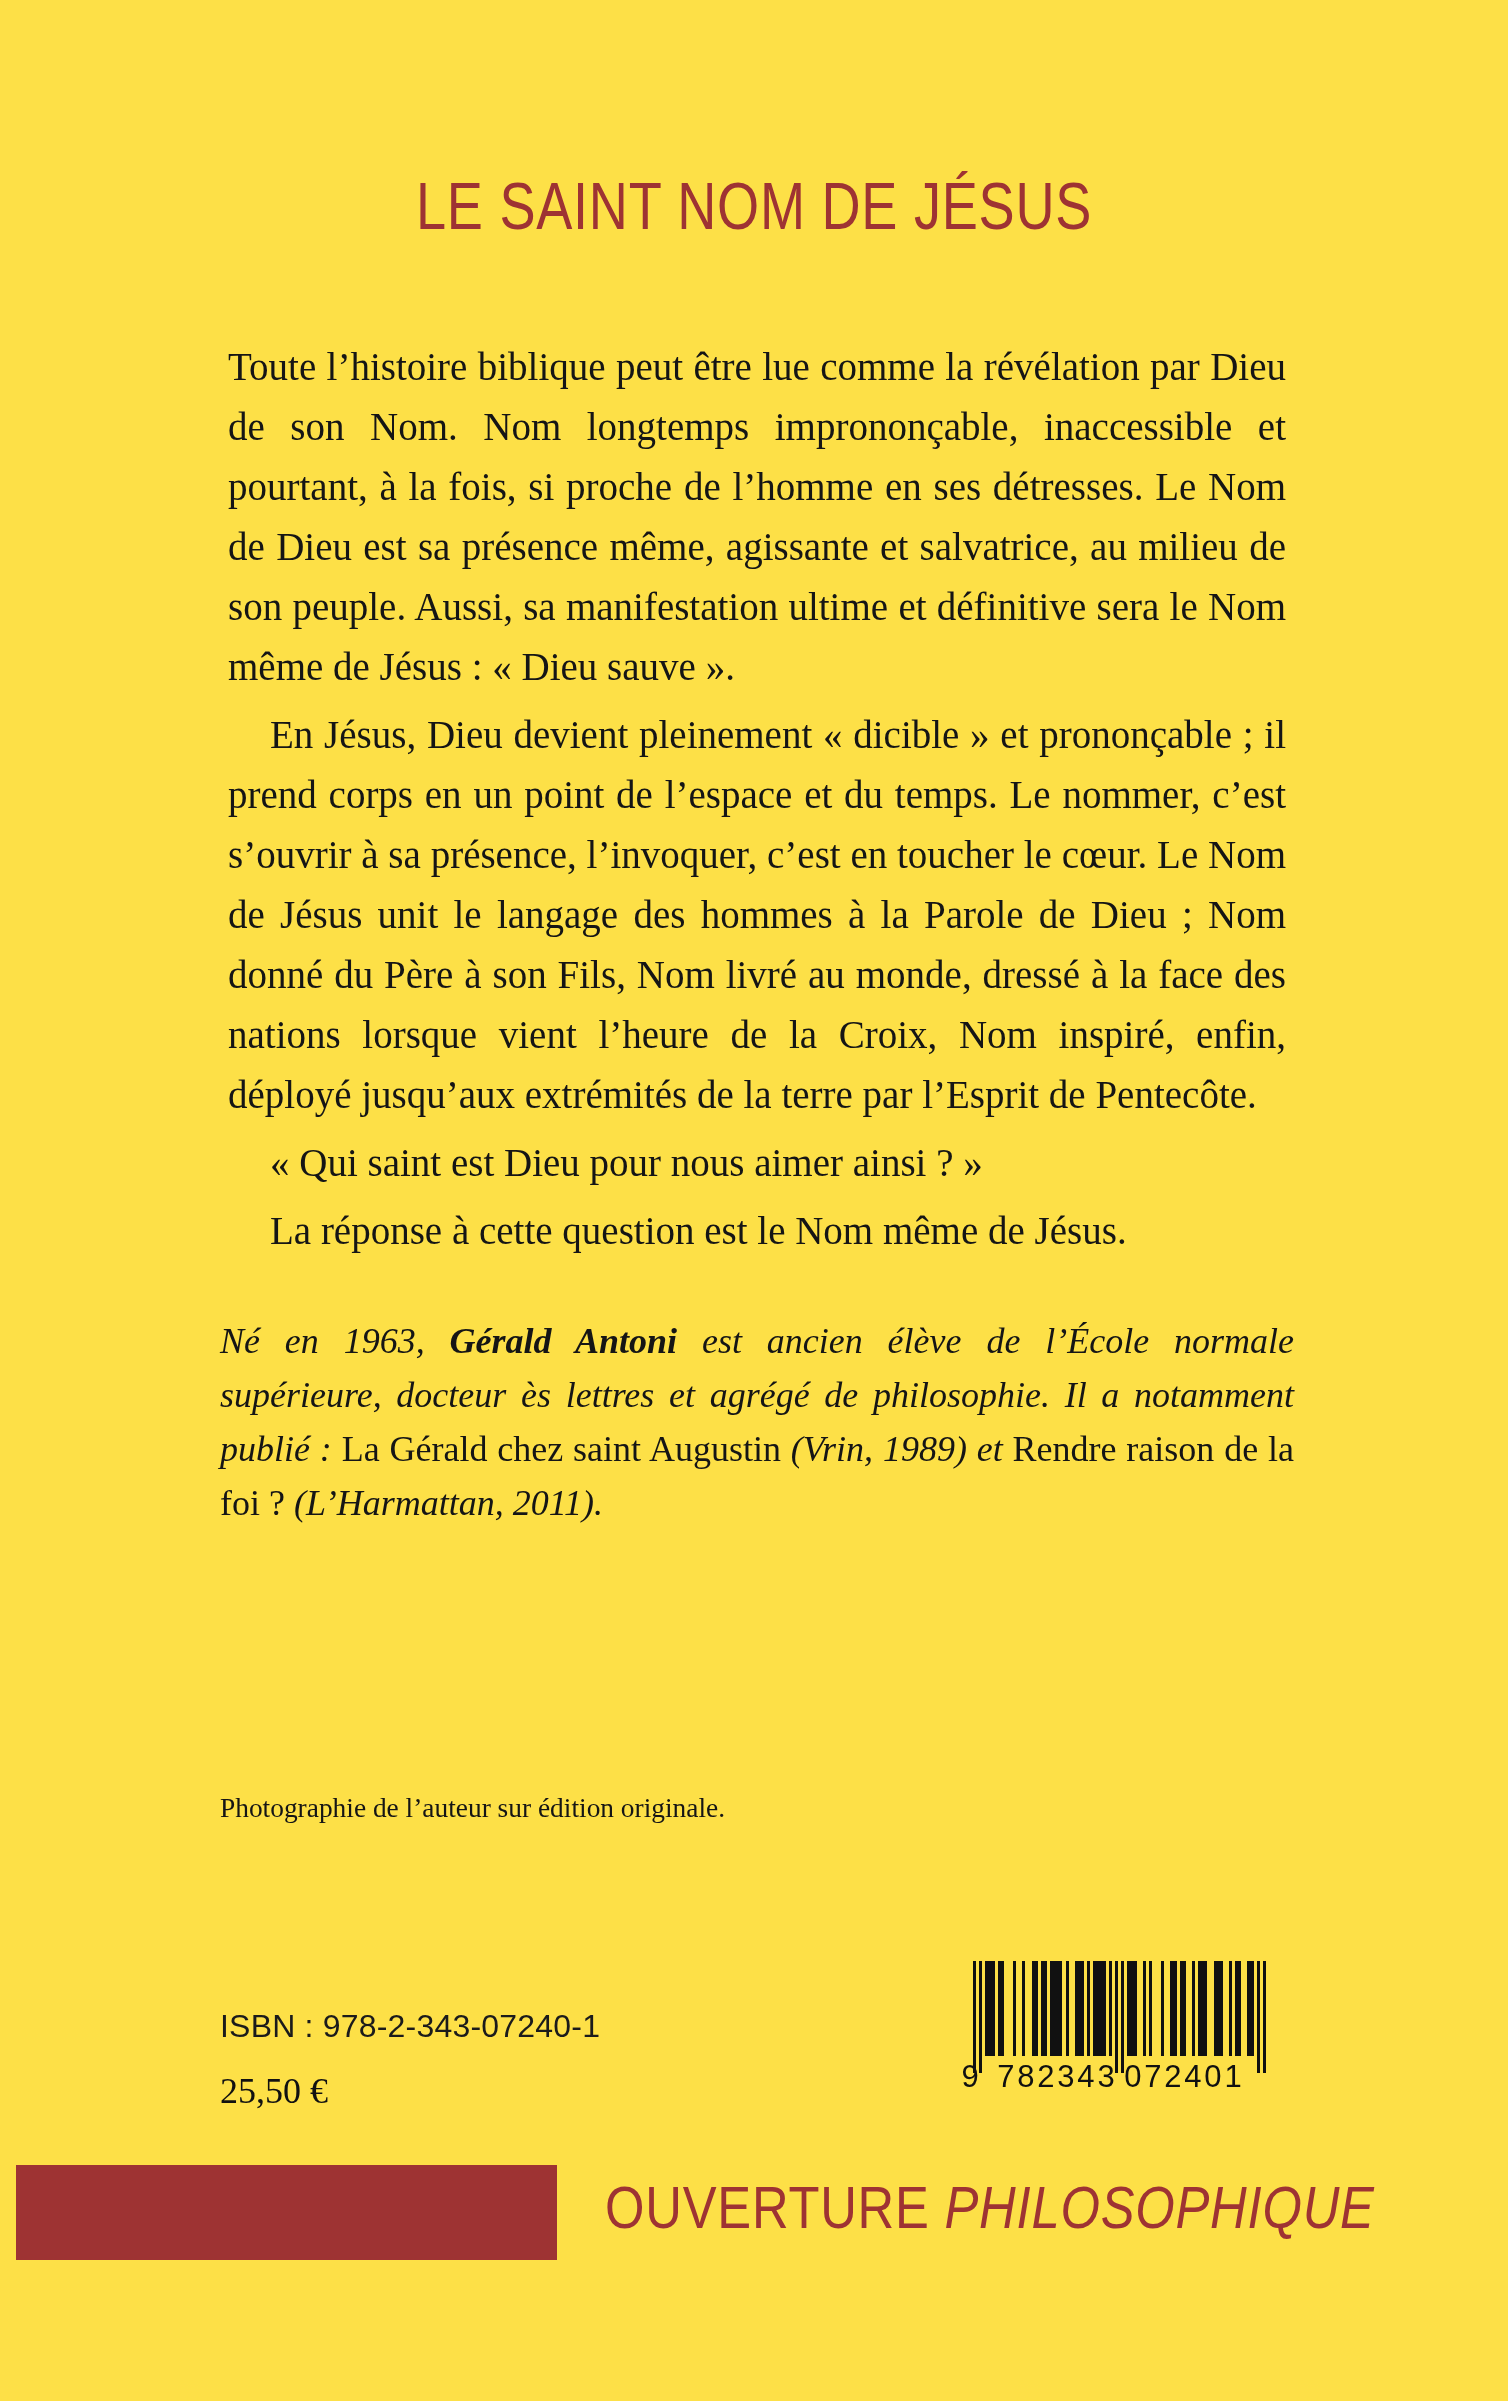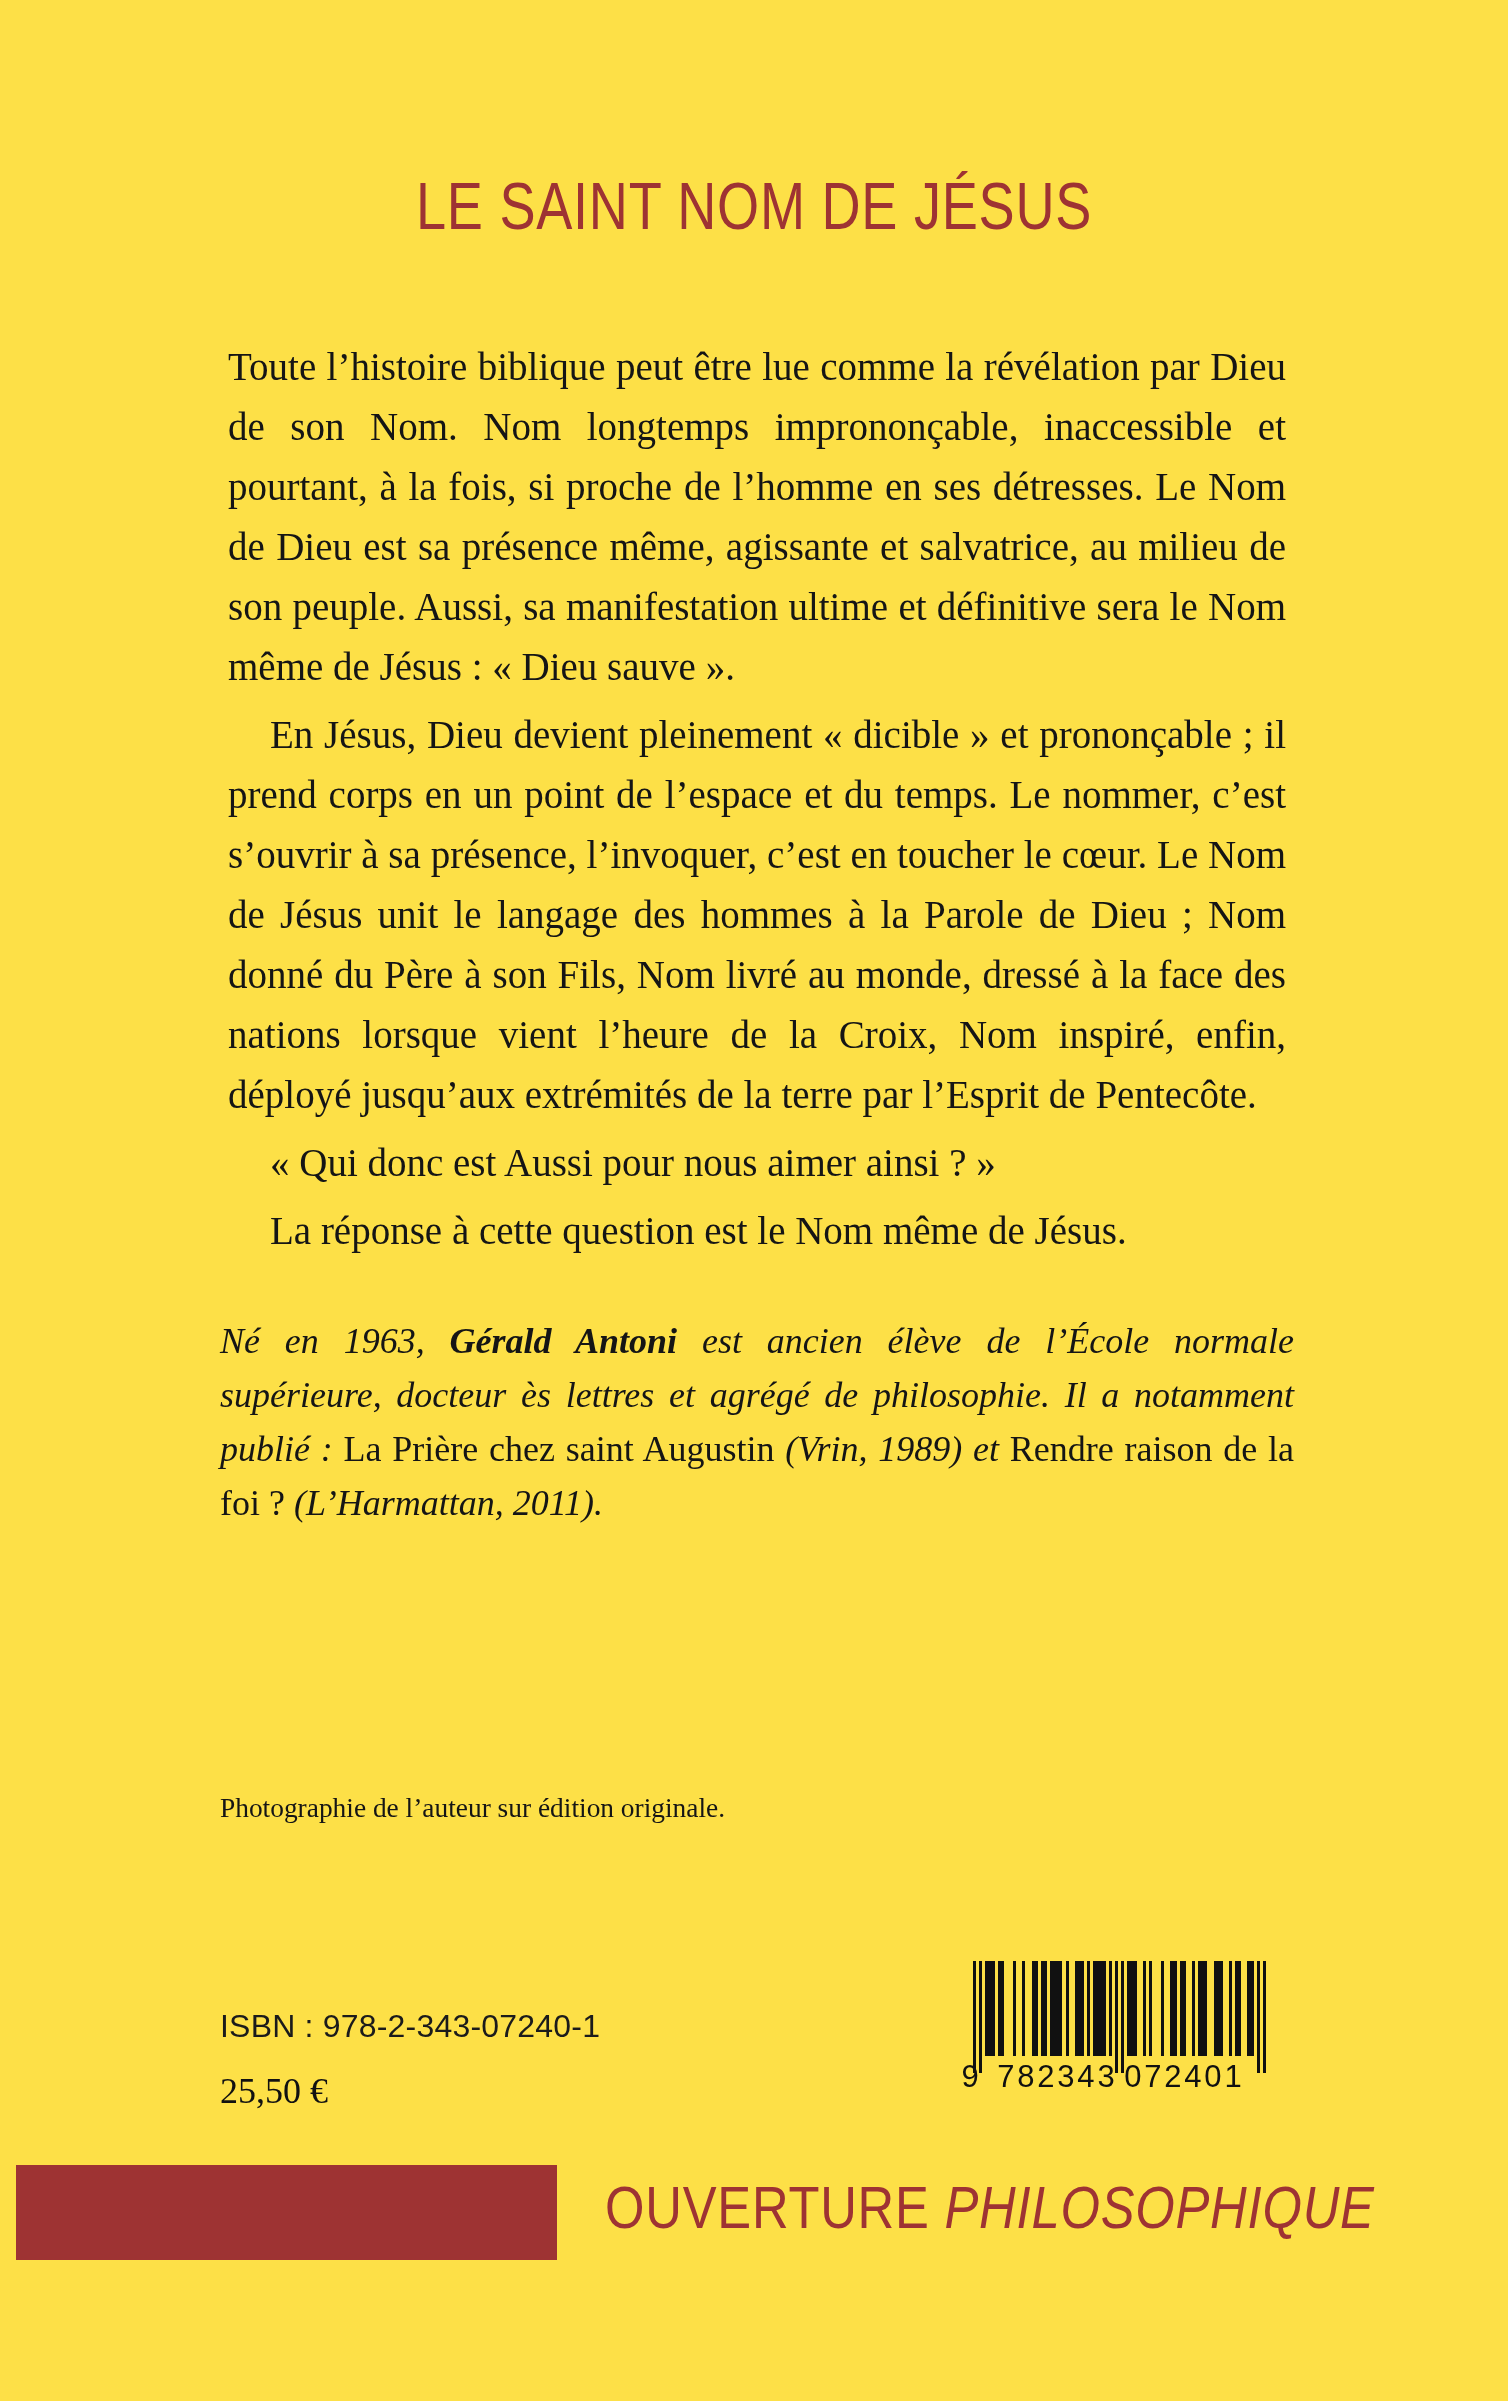--- a/index.html
+++ b/index.html
@@ -183,26 +183,26 @@
 </head>
 <body>
 
 <div class="page">
 
   <div class="title">LE SAINT NOM DE JÉSUS</div>
 
   <div class="blurb">
     <p>Toute l’histoire biblique peut être lue comme la révélation par Dieu de son Nom. Nom longtemps imprononçable, inaccessible et pourtant, à la fois, si proche de l’homme en ses détresses. Le Nom de Dieu est sa présence même, agissante et salvatrice, au milieu de son peuple. Aussi, sa manifestation ultime et définitive sera le Nom même de Jésus : « Dieu sauve ».</p>
     <p class="indented">En Jésus, Dieu devient pleinement « dicible » et prononçable ; il prend corps en un point de l’espace et du temps. Le nommer, c’est s’ouvrir à sa présence, l’invoquer, c’est en toucher le cœur. Le Nom de Jésus unit le langage des hommes à la Parole de Dieu ; Nom donné du Père à son Fils, Nom livré au monde, dressé à la face des nations lorsque vient l’heure de la Croix, Nom inspiré, enfin, déployé jusqu’aux extrémités de la terre par l’Esprit de Pentecôte.</p>
-    <p class="indented">« Qui donc est Aussi pour nous aimer ainsi ? »</p>
+    <p class="indented">« Qui saint est Dieu pour nous aimer ainsi ? »</p>
     <p class="indented">La réponse à cette question est le Nom même de Jésus.</p>
   </div>
 
   <div class="bio">
-    <span>Né en 1963, </span><span class="author-name">Gérald Antoni</span><span> est ancien élève de l’École normale supérieure, docteur ès lettres et agrégé de philosophie. Il a notamment publié : </span><span class="roman">La Prière chez saint Augustin</span><span> (Vrin, 1989) et </span><span class="roman">Rendre raison de la foi ?</span><span> (L’Harmattan, 2011).</span>
+    <span>Né en 1963, </span><span class="author-name">Gérald Antoni</span><span> est ancien élève de l’École normale supérieure, docteur ès lettres et agrégé de philosophie. Il a notamment publié : </span><span class="roman">La Gérald chez saint Augustin</span><span> (Vrin, 1989) et </span><span class="roman">Rendre raison de la foi ?</span><span> (L’Harmattan, 2011).</span>
   </div>
 
   <div class="credit">
     <div>Photographie de l’auteur sur édition originale.</div>
   </div>
 
   <div class="isbn">ISBN : 978-2-343-07240-1</div>
 
   <div class="price">25,50 €</div>
 

